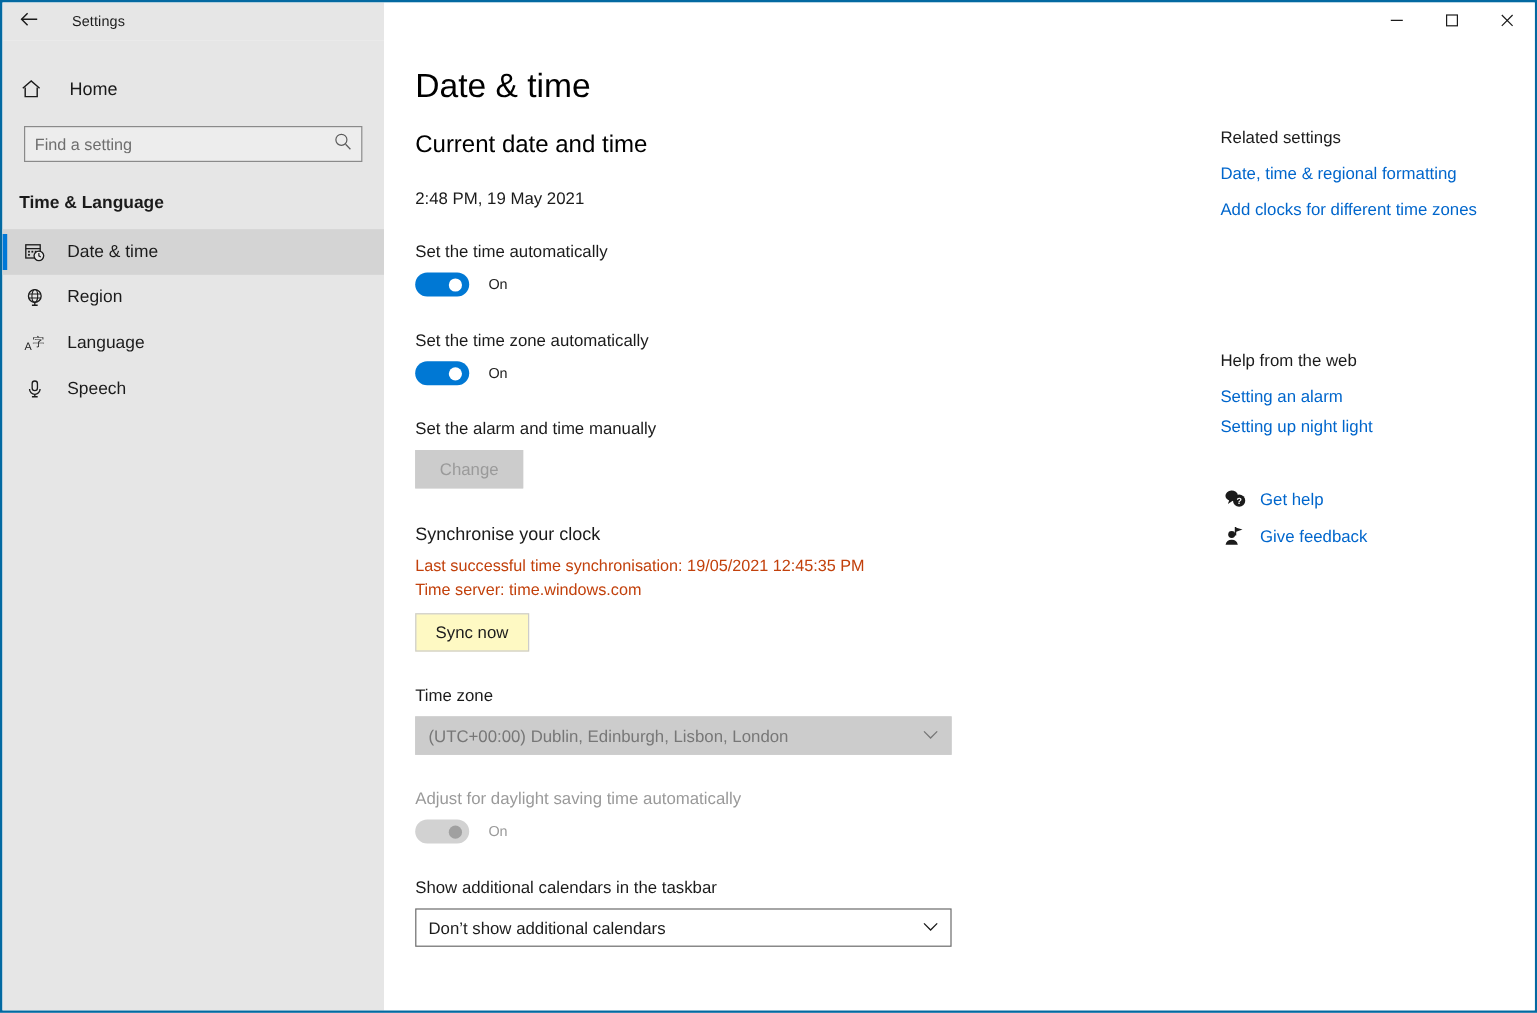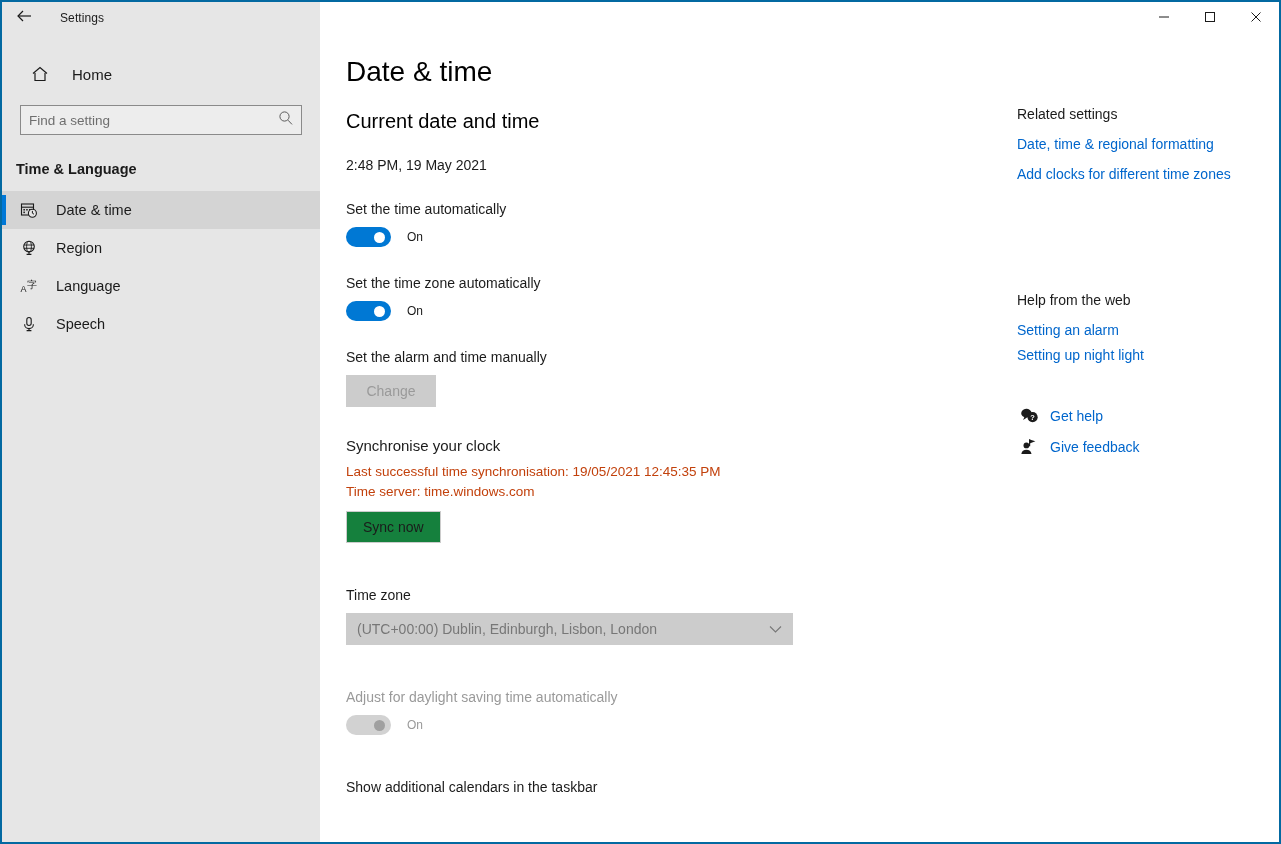--- a/index.html
+++ b/index.html
@@ -77,21 +77,21 @@
     width: 318px;
     bottom: 0;
     background: #e6e6e6;
     box-sizing: border-box;
   }
   .home-row {
     display: flex;
     align-items: center;
     height: 40px;
     margin-top: 20px;
-    padding-left: 28px;
+    padding-left: 14px;
     cursor: default;
   }
   .home-icon {
     width: 30px;
     display: flex;
     align-items: center;
     justify-content: flex-start;
   }
   .home-label {
     font-size: 15px;
@@ -234,21 +234,21 @@
     color: #1b1b1b;
     margin-left: 16px;
   }
   .toggle-state.dim { color: #9a9a9a; }
 
   .btn {
     margin-top: 10px;
     min-width: 90px;
     height: 32px;
     padding: 0 16px;
-    background: #15803d;
+    background: #fef9c3;
     border: 1px solid #cccccc;
     font-family: "Liberation Sans", sans-serif;
     font-size: 14px;
     color: #1b1b1b;
     cursor: default;
     box-sizing: border-box;
   }
   .btn.disabled {
     color: #9a9a9a;
     background: #cccccc;
@@ -263,21 +263,21 @@
     font-size: 13.5px;
     color: #c2410c;
     margin-top: 8px;
     line-height: 1.45;
   }
   .muted-line.tight { margin-top: 0px; }
 
   .field-label {
     font-size: 14px;
     color: #1b1b1b;
-    margin-top: 44px;
+    margin-top: 28px;
   }
   .field-label.dim { color: #9a9a9a; }
 
   .dropdown {
     margin-top: 10px;
     width: 447px;
     height: 32px;
     box-sizing: border-box;
     display: flex;
     align-items: center;
@@ -520,20 +520,28 @@
 
         <div class="field-label dim">Adjust for daylight saving time automatically</div>
         <div class="toggle-row">
           <div class="toggle disabled">
               <span class="knob"></span>
             </div>
           <span class="toggle-state dim">On</span>
         </div>
 
         <div class="field-label">Show additional calendars in the taskbar</div>
+        <div class="dropdown">
+          <span class="dd-text">Don’t show additional calendars</span>
+          <span>
+            <svg width="13" height="9" viewBox="0 0 13 9">
+              <path d="M1 1.5 L6.5 7 L12 1.5" fill="none" stroke="#1b1b1b" stroke-width="1.1"></path>
+            </svg>
+          </span>
+        </div>
 
       </div>
 
       <div class="right-col">
         <div class="rc-head">Related settings</div>
         <a class="rc-link" href="#">Date, time &amp; regional formatting</a>
         <a class="rc-link" href="#">Add clocks for different time zones</a>
 
         <div class="rc-head second">Help from the web</div>
         <a class="rc-link" href="#">Setting an alarm</a>

